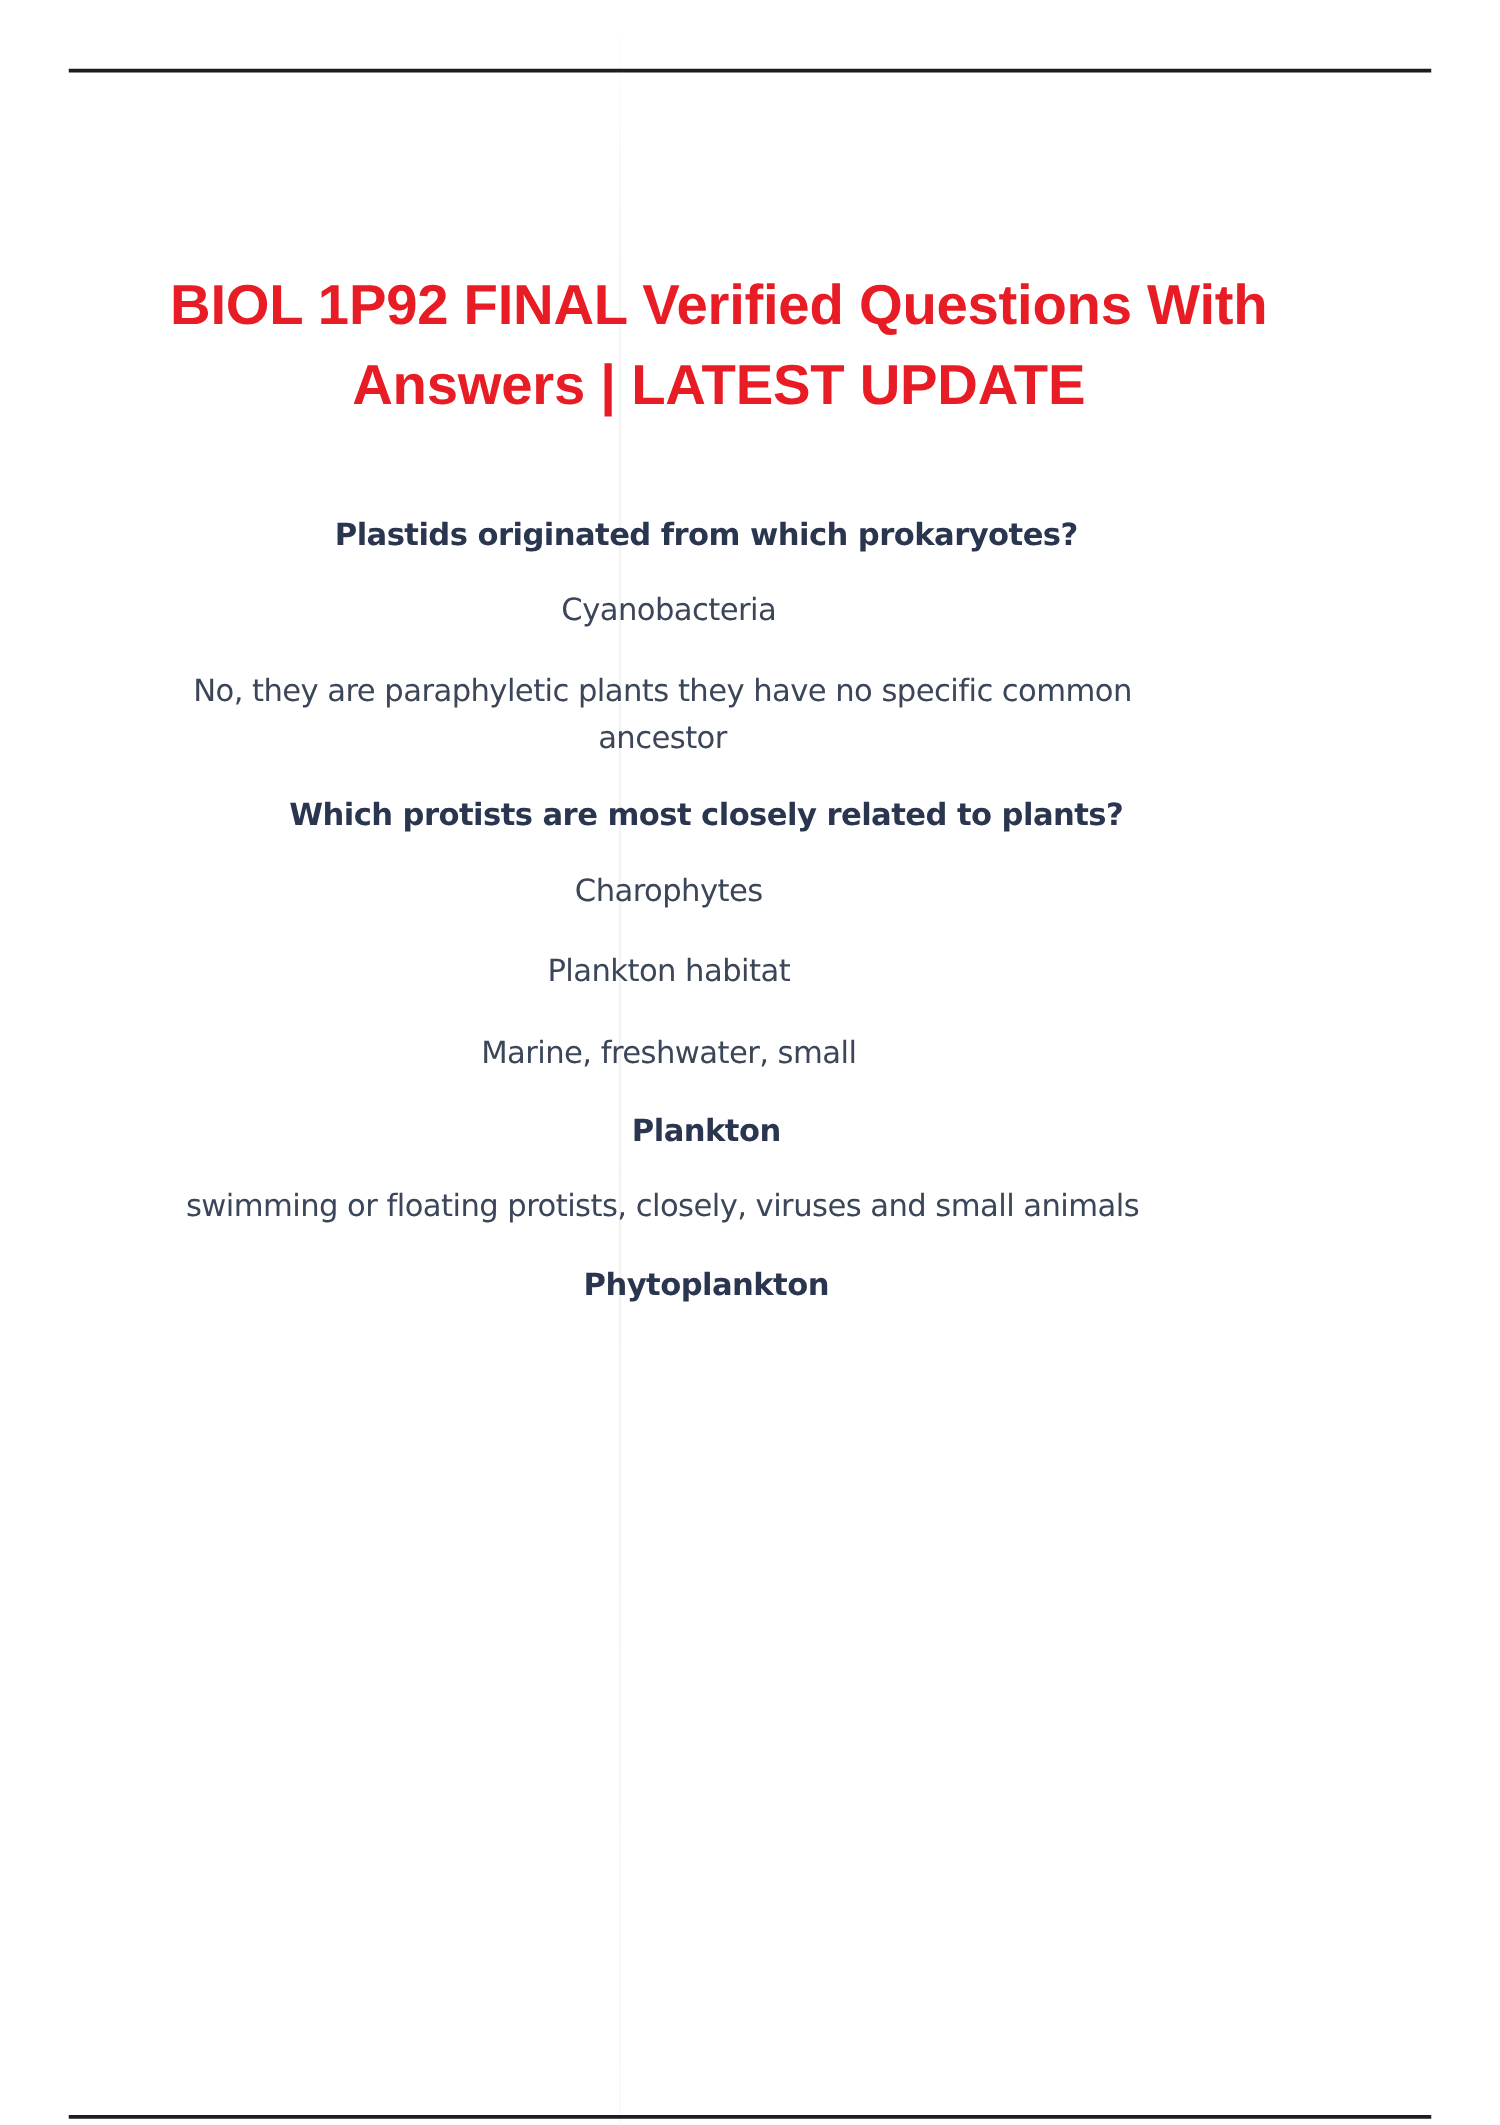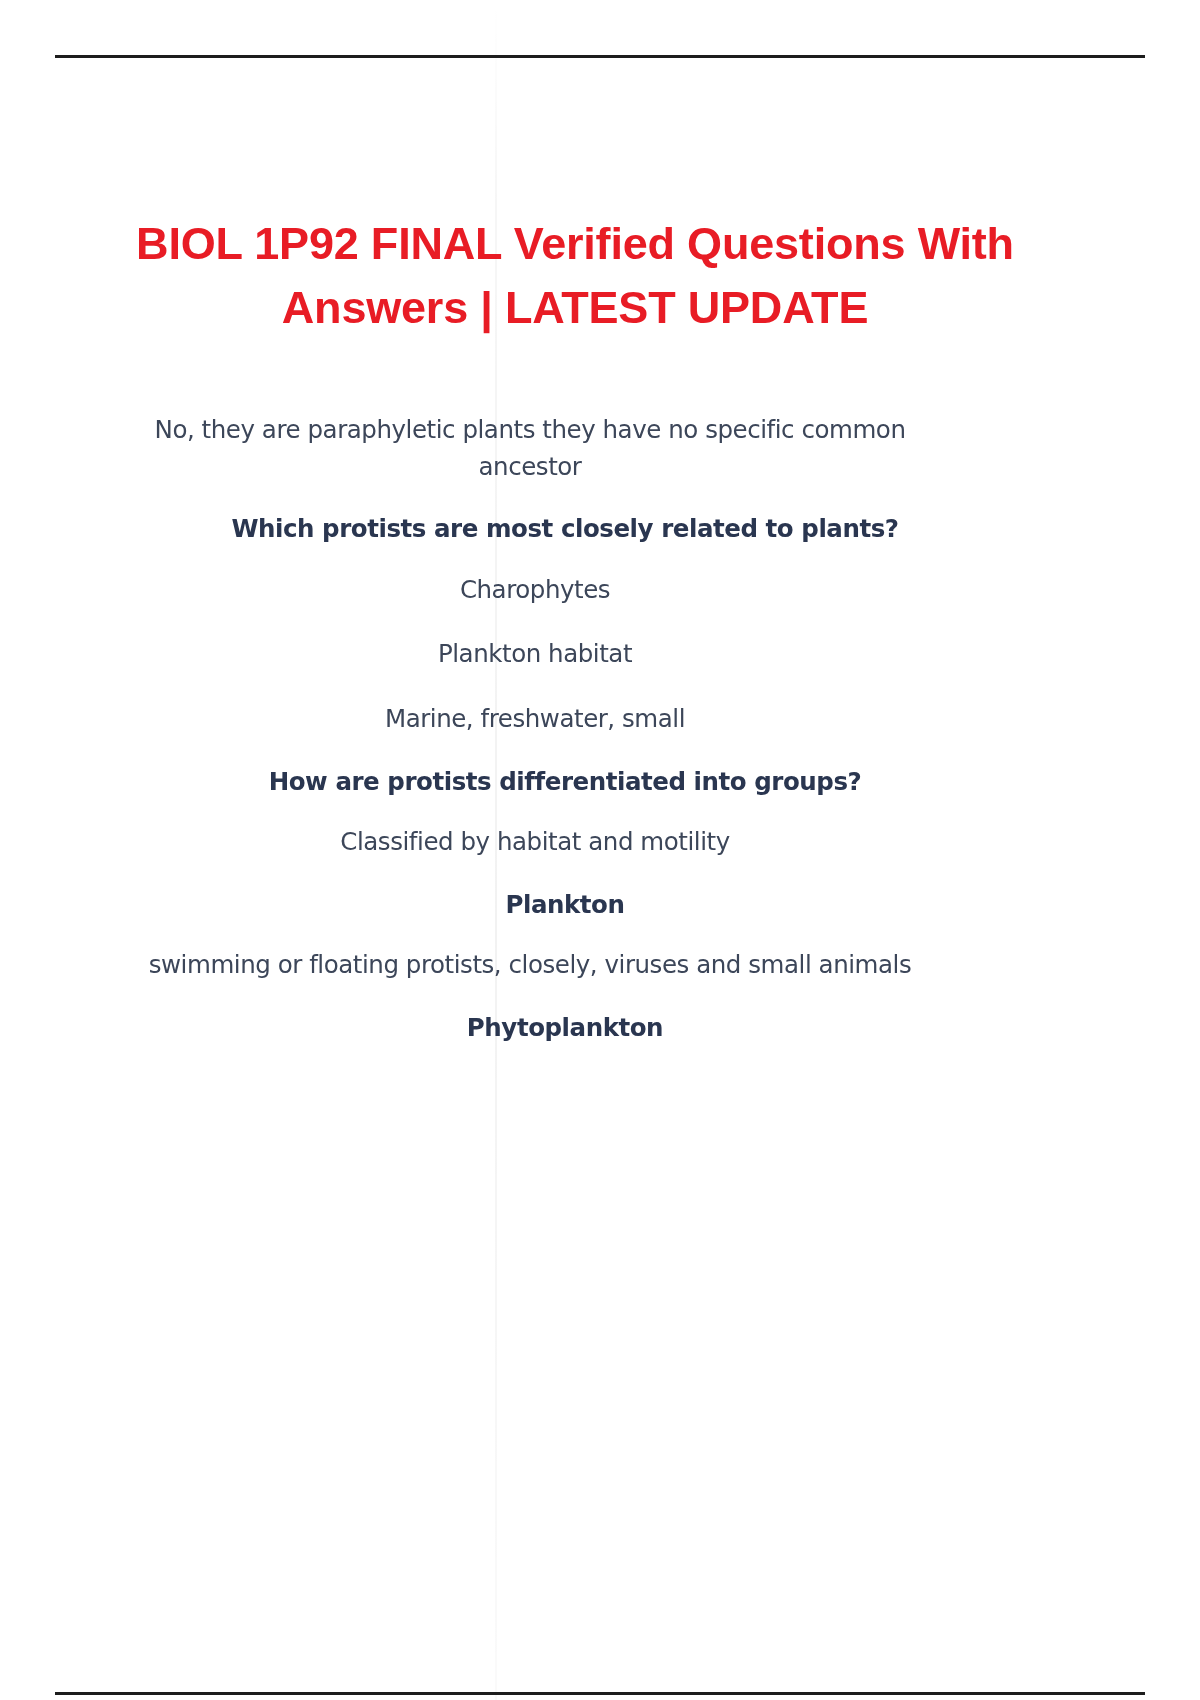--- a/index.html
+++ b/index.html
@@ -103,39 +103,39 @@
   <div class="rule rule-top"></div>
 
   <div class="scan-seam"></div>
 
   <div class="content">
 
     <h1 class="doc-title">BIOL 1P92 FINAL Verified Questions With Answers | LATEST UPDATE</h1>
 
     <div class="qa-list">
 
+      <div class="qa-block">
+        <p class="q-text">Plastids originated from which prokaryotes?</p>
+        <p class="a-text">Cyanobacteria</p>
+      </div>
 
       <div class="qa-block">
         <p class="a-text wrap-narrow">No, they are paraphyletic plants they have no specific common ancestor</p>
       </div>
 
       <div class="qa-block">
         <p class="q-text">Which protists are most closely related to plants?</p>
         <p class="a-text">Charophytes</p>
       </div>
 
       <div class="qa-block">
         <p class="a-text">Plankton habitat</p>
         <p class="a-text">Marine, freshwater, small</p>
       </div>
 
-      <div class="qa-block">
-        <p class="q-text">How are protists differentiated into groups?</p>
-        <p class="a-text">Classified by habitat and motility</p>
-      </div>
 
       <div class="qa-block">
         <p class="q-text">Plankton</p>
         <p class="a-text wrap-narrow">swimming or floating protists, closely, viruses and small animals</p>
       </div>
 
       <div class="qa-block">
         <p class="q-text">Phytoplankton</p>
       </div>
 

